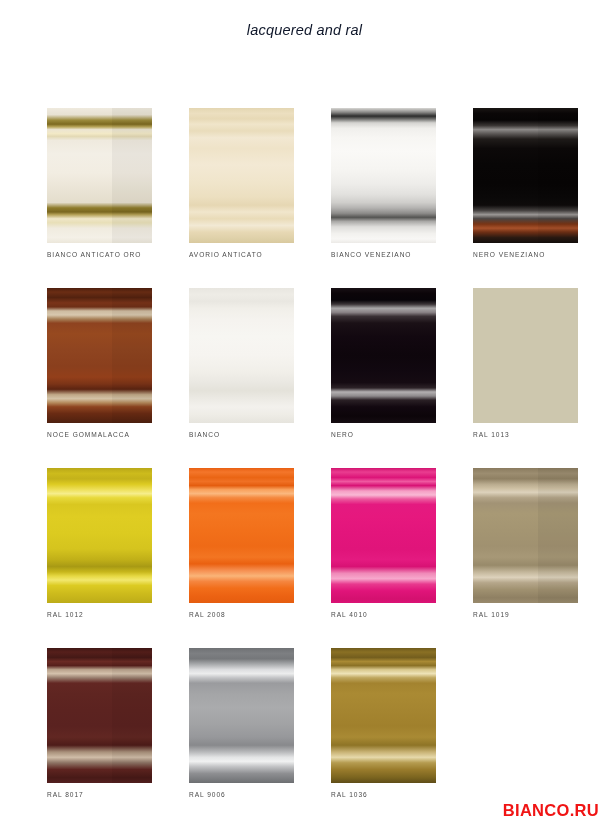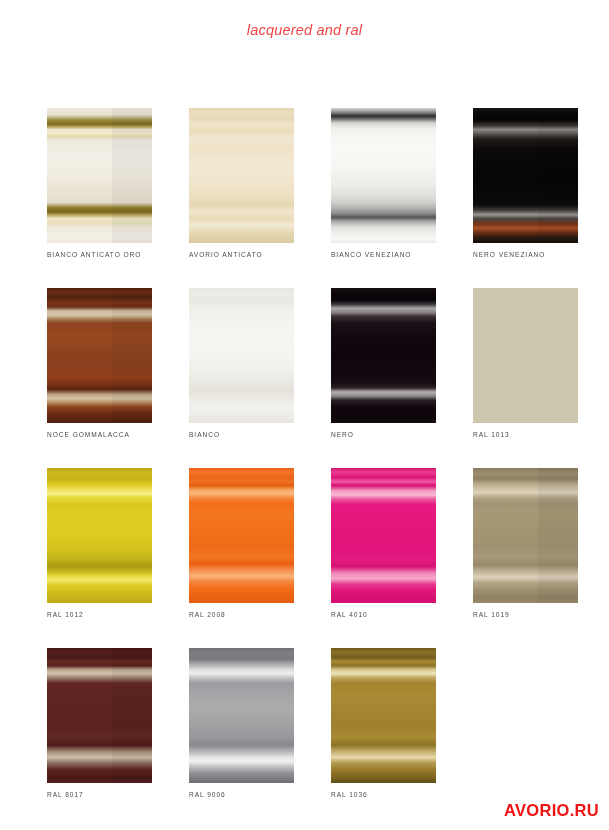--- a/index.html
+++ b/index.html
@@ -24,21 +24,21 @@
   }
 
   #page-title {
     position: absolute;
     left: 0;
     top: 22px;
     width: 609px;
     text-align: center;
     font-style: italic;
     font-size: 14.5px;
-    color: #ef4444;
+    color: #0f172a;
     letter-spacing: 0.2px;
   }
 
   #swatch-grid {
     position: absolute;
     left: 47px;
     top: 108px;
     width: 520px;
   }
 
@@ -210,15 +210,15 @@
         </div>
         <div class="swatch-cell col-2">
           <div class="swatch-chip no-seam" style="background: rgb(163, 131, 47);">
             <div class="sheen" style="background-image: linear-gradient(rgb(110, 90, 28) 0%, rgb(138, 112, 36) 3%, rgb(116, 94, 30) 7%, rgb(169, 138, 52) 10%, rgb(139, 113, 38) 13%, rgb(216, 199, 140) 16%, rgb(238, 227, 184) 19%, rgb(192, 168, 97) 22%, rgb(163, 131, 47) 26%, rgb(170, 138, 51) 34%, rgb(165, 133, 48) 46%, rgb(160, 128, 44) 58%, rgb(169, 138, 52) 66%, rgb(142, 116, 38) 72%, rgb(200, 178, 116) 77%, rgb(230, 217, 171) 81%, rgb(181, 156, 80) 85%, rgb(154, 124, 44) 90%, rgb(122, 100, 31) 96%, rgb(95, 77, 24) 100%);"></div>
           </div>
           <div class="swatch-label" style="color: rgb(74, 74, 74);">RAL 1036</div>
         </div>
       </div>
     </div>
 
-  <div id="watermark" style="color: rgb(240, 20, 20);">AVORIO.RU</div>
+  <div id="watermark" style="color: rgb(240, 20, 20);">BIANCO.RU</div>
 
 </div>
 
 </body></html>

